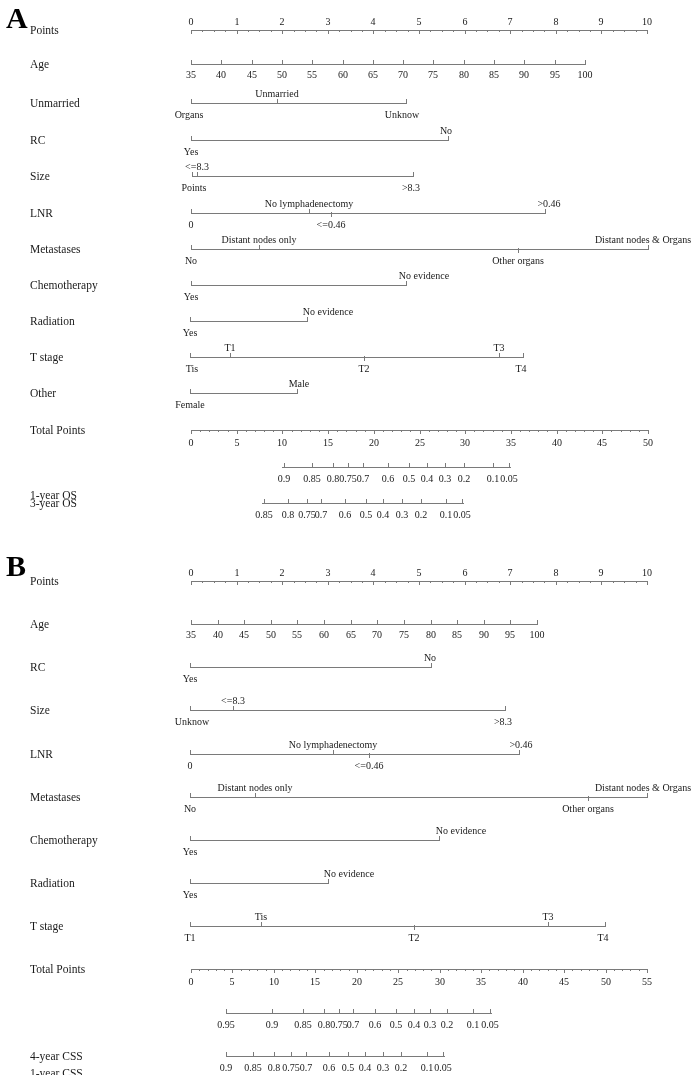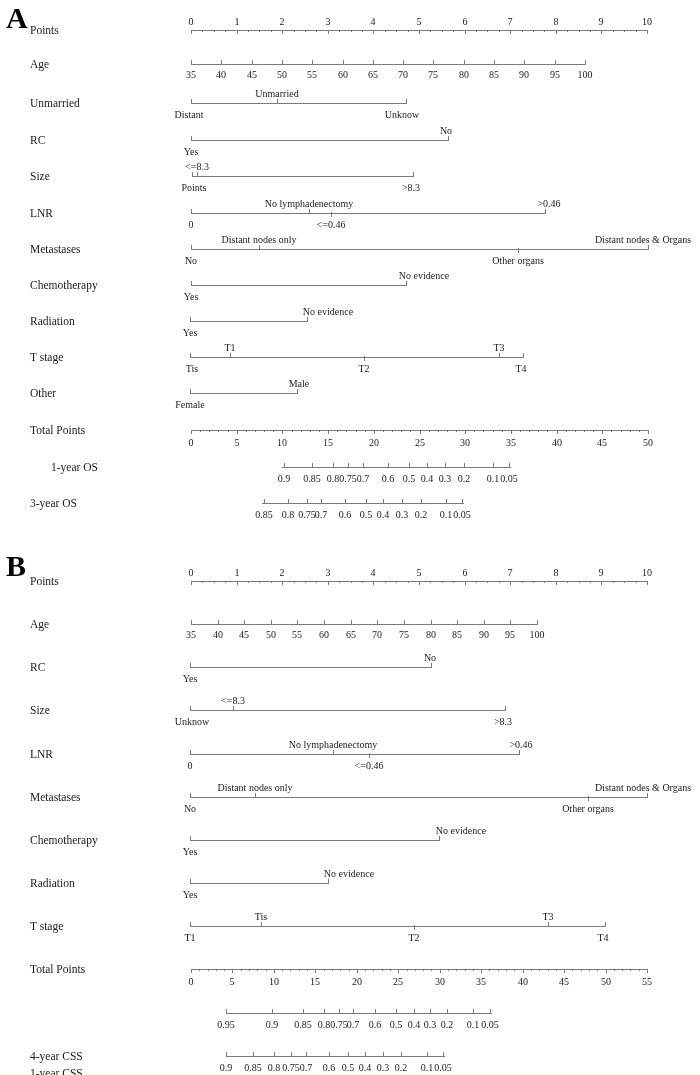--- a/index.html
+++ b/index.html
@@ -111,21 +111,21 @@
     <div class="tick" style="left: 555px; top: 60px; height: 4px; background: rgb(122, 122, 122);"></div>
     <div class="tick-label" style="left: 555px; top: 74px;">95</div>
     <div class="tick" style="left: 585px; top: 60px; height: 4px; background: rgb(122, 122, 122);"></div>
     <div class="tick-label" style="left: 585px; top: 74px;">100</div>
     <div class="row-label" style="left: 30px; top: 103px;">Unmarried</div>
     <div class="axis-line" style="left: 191px; top: 103px; width: 216px; background: rgb(122, 122, 122);"></div>
     <div class="tick" style="left: 191px; top: 99px; height: 4px; background: rgb(122, 122, 122);"></div>
     <div class="tick" style="left: 406px; top: 99px; height: 4px; background: rgb(122, 122, 122);"></div>
     <div class="tick" style="left: 277px; top: 99px; height: 5px; background: rgb(122, 122, 122);"></div>
     <div class="tick-label" style="left: 277px; top: 93px;">Unmarried</div>
-    <div class="tick-label" style="left: 189px; top: 114px;">Distant</div>
+    <div class="tick-label" style="left: 189px; top: 114px;">Organs</div>
     <div class="tick-label" style="left: 402px; top: 114px;">Unknow</div>
     <div class="row-label" style="left: 30px; top: 140px;">RC</div>
     <div class="axis-line" style="left: 191px; top: 140px; width: 258px; background: rgb(122, 122, 122);"></div>
     <div class="tick" style="left: 191px; top: 136px; height: 4px; background: rgb(122, 122, 122);"></div>
     <div class="tick" style="left: 448px; top: 136px; height: 4px; background: rgb(122, 122, 122);"></div>
     <div class="tick-label" style="left: 446px; top: 130px;">No</div>
     <div class="tick-label" style="left: 191px; top: 151px;">Yes</div>
     <div class="row-label" style="left: 30px; top: 176px;">Size</div>
     <div class="axis-line" style="left: 192px; top: 176px; width: 222px; background: rgb(122, 122, 122);"></div>
     <div class="tick" style="left: 192px; top: 172px; height: 4px; background: rgb(122, 122, 122);"></div>
@@ -241,21 +241,21 @@
     <div class="tick" style="left: 538px; top: 430px; height: 2px; background: rgb(122, 122, 122);"></div>
     <div class="tick" style="left: 547px; top: 430px; height: 2px; background: rgb(122, 122, 122);"></div>
     <div class="tick" style="left: 566px; top: 430px; height: 2px; background: rgb(122, 122, 122);"></div>
     <div class="tick" style="left: 575px; top: 430px; height: 2px; background: rgb(122, 122, 122);"></div>
     <div class="tick" style="left: 584px; top: 430px; height: 2px; background: rgb(122, 122, 122);"></div>
     <div class="tick" style="left: 593px; top: 430px; height: 2px; background: rgb(122, 122, 122);"></div>
     <div class="tick" style="left: 611px; top: 430px; height: 2px; background: rgb(122, 122, 122);"></div>
     <div class="tick" style="left: 621px; top: 430px; height: 2px; background: rgb(122, 122, 122);"></div>
     <div class="tick" style="left: 630px; top: 430px; height: 2px; background: rgb(122, 122, 122);"></div>
     <div class="tick" style="left: 639px; top: 430px; height: 2px; background: rgb(122, 122, 122);"></div>
-    <div class="row-label" style="left: 30px; top: 467px; margin-left: 21px;">1-year OS</div>
+    <div class="row-label" style="left: 30px; top: 495px;">1-year OS</div>
     <div class="axis-line" style="left: 282px; top: 467px; width: 229px; background: rgb(122, 122, 122);"></div>
     <div class="tick" style="left: 284px; top: 463px; height: 4px; background: rgb(122, 122, 122);"></div>
     <div class="tick-label" style="left: 284px; top: 478px;">0.9</div>
     <div class="tick" style="left: 312px; top: 463px; height: 4px; background: rgb(122, 122, 122);"></div>
     <div class="tick-label" style="left: 312px; top: 478px;">0.85</div>
     <div class="tick" style="left: 333px; top: 463px; height: 4px; background: rgb(122, 122, 122);"></div>
     <div class="tick-label" style="left: 333px; top: 478px;">0.8</div>
     <div class="tick" style="left: 348px; top: 463px; height: 4px; background: rgb(122, 122, 122);"></div>
     <div class="tick-label" style="left: 348px; top: 478px;">0.75</div>
     <div class="tick" style="left: 363px; top: 463px; height: 4px; background: rgb(122, 122, 122);"></div>

